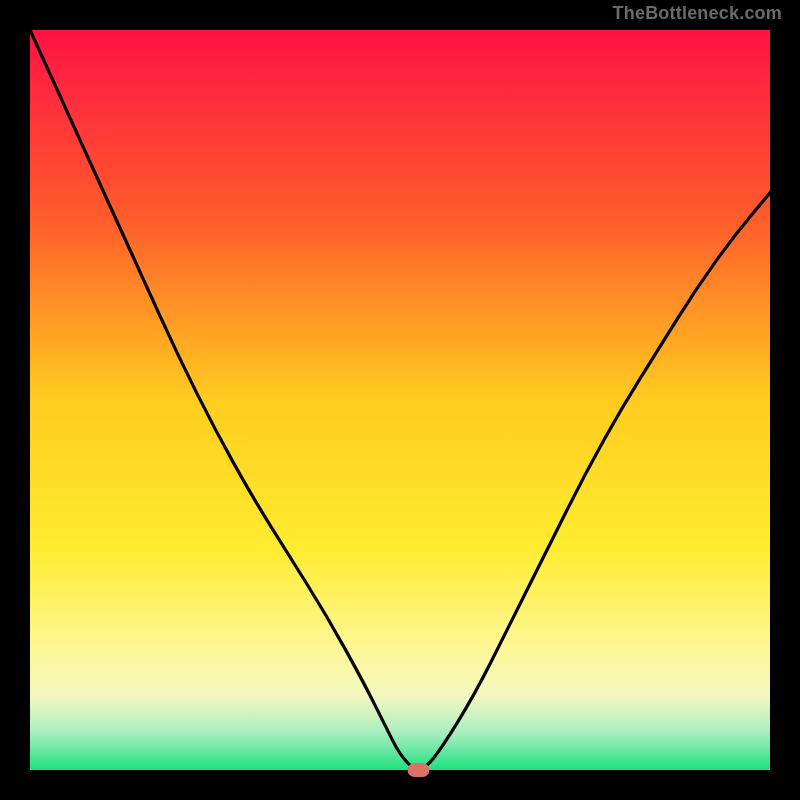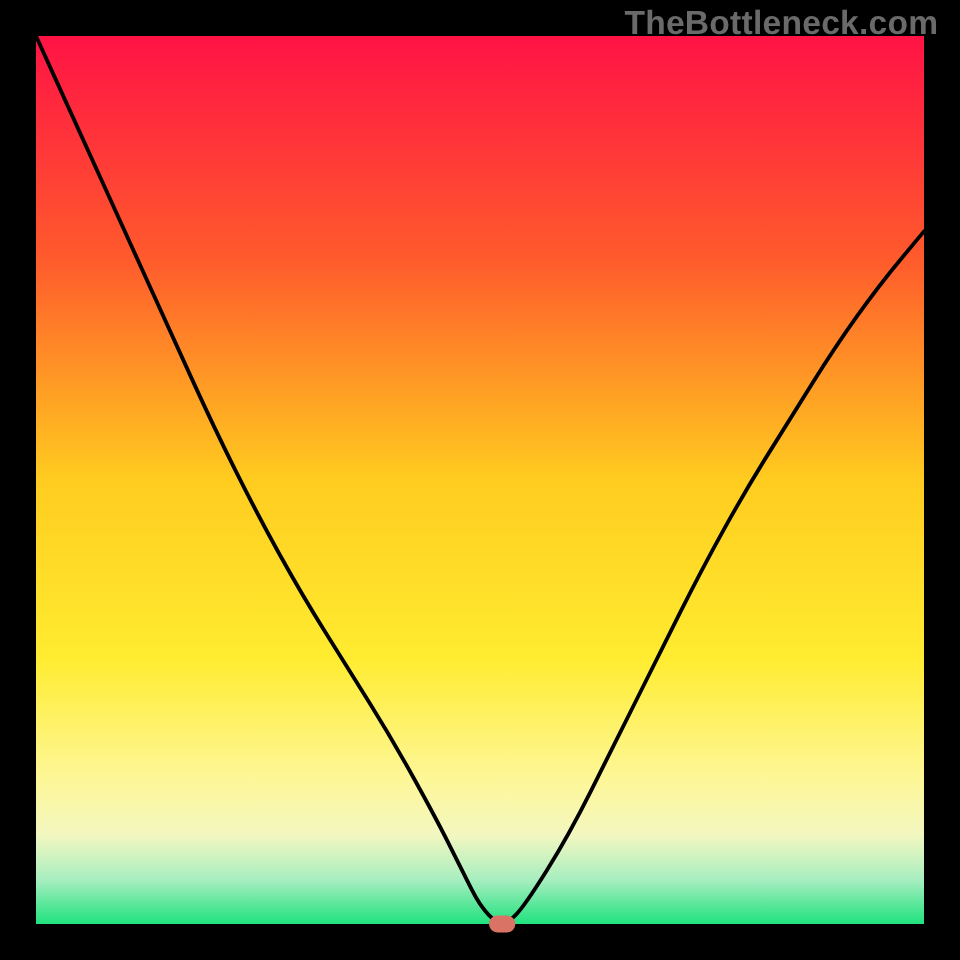--- a/index.html
+++ b/index.html
@@ -18,21 +18,21 @@
   svg {
     position: absolute;
     top: 0;
     left: 0;
   }
   .watermark {
     position: absolute;
     top: 3px;
     right: 18px;
     font-family: Arial, Helvetica, sans-serif;
-    font-size: 28px;
+    font-size: 18px;
     font-weight: 600;
     color: #6a6a6a;
     letter-spacing: 0.2px;
   }
 </style>
 </head>
 <body>
 <div class="stage">
 
 <svg id="chart-svg" width="800" height="800" viewBox="0 0 800 800">

